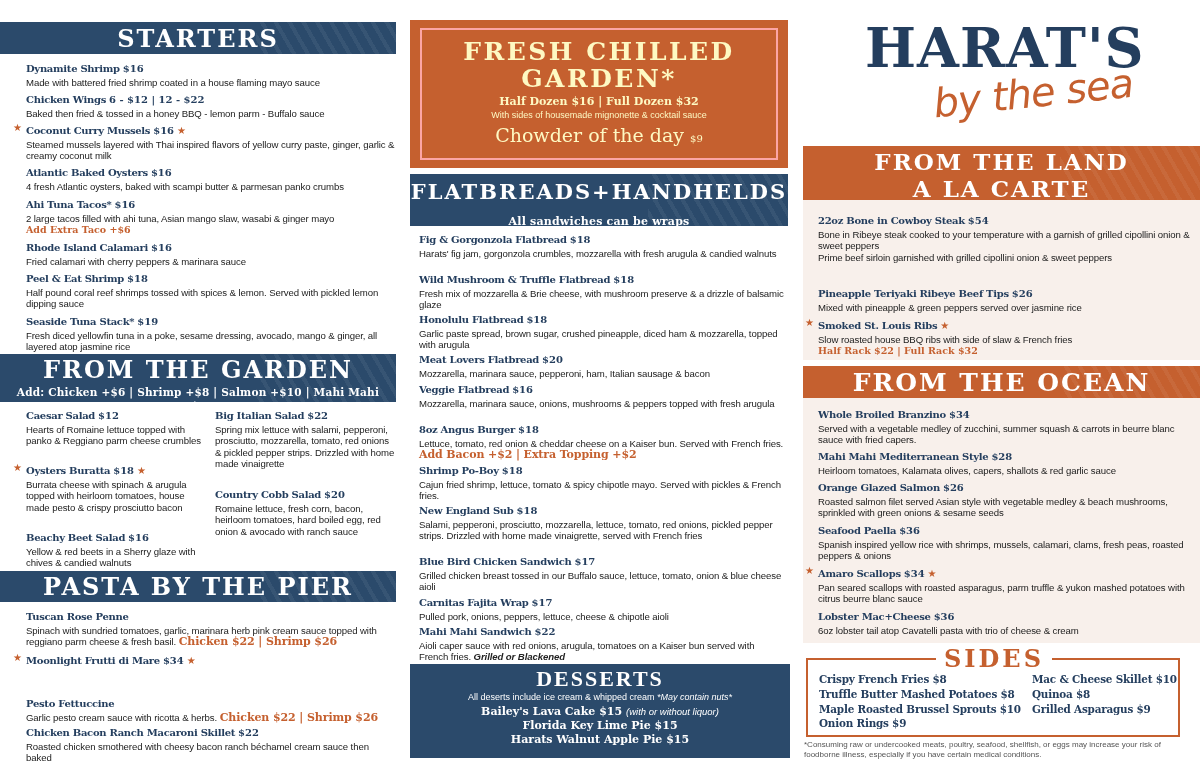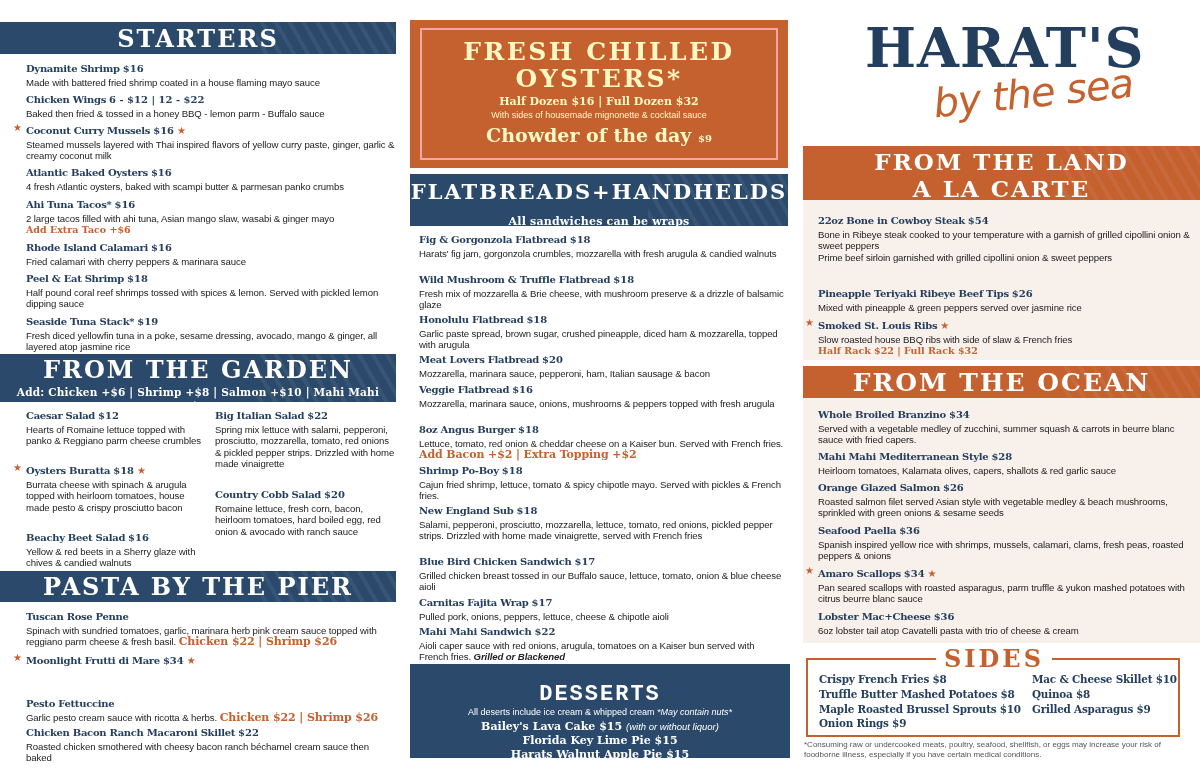--- a/index.html
+++ b/index.html
@@ -30,40 +30,40 @@
   .item .italic { font-style: italic; font-weight: bold; }
   .star { color: #c5602f; font-size: 10px; position: absolute; left: -13px; top: 2px; }
   .star-after { color: #c5602f; font-size: 10px; margin-left: 3px; }
 
   
   #oysters { position: absolute; left: 410px; top: 20px; width: 378px; height: 148px; background: #c5602f; overflow: hidden; }
   #oysters .inner { position: absolute; left: 10px; top: 8px; right: 10px; bottom: 8px; border: 2px solid #fca5a5; text-align: center; color: #fef9c3; }
   #oysters .title { font-family: "DejaVu Serif", serif; font-weight: bold; font-size: 25px; line-height: 27px; letter-spacing: 2.5px; margin-top: 8px; }
   #oysters .prices { font-family: "DejaVu Serif", serif; font-weight: bold; font-size: 11px; margin-top: 3px; }
   #oysters .sides { font-size: 9px; margin-top: 2px; }
-  #oysters .chowder { font-family: "DejaVu Serif", serif; font-weight: bold; font-size: 19px; margin-top: 4px; }
+  #oysters .chowder { font-family: "DejaVu Serif", serif; font-weight: normal; font-size: 19px; margin-top: 4px; }
   #oysters .chowder .cp { font-size: 10px; }
 
   
   #land-bg { position: absolute; left: 803px; top: 200px; width: 397px; height: 160px; background: #f8f0eb; }
   #ocean-bg { position: absolute; left: 803px; top: 398px; width: 397px; height: 245px; background: #f8f0eb; }
 
   #logo { position: absolute; left: 803px; top: 10px; width: 397px; height: 130px; text-align: center; }
   #logo .harats { font-family: "DejaVu Serif", serif; font-weight: bold; font-size: 54px; color: #243e5e; letter-spacing: 1px; position: absolute; left: 62px; top: 6px; }
   #logo .bythesea { font-family: "DejaVu Sans", sans-serif; font-style: italic; font-size: 40px; color: #c5602f; position: absolute; left: 130px; top: 60px; transform: rotate(-6deg); letter-spacing: -1px; }
 
   
   #sides-box { position: absolute; left: 806px; top: 658px; width: 374px; height: 79px; border: 2px solid #c5602f; }
   #sides-title { position: absolute; left: 936px; top: 645px; padding: 0 8px; background: #fff; font-family: "DejaVu Serif", serif; font-weight: bold; font-size: 24px; color: #c5602f; letter-spacing: 3px; line-height: 28px; }
   .side-item { position: absolute; font-family: "DejaVu Serif", serif; font-weight: bold; font-size: 10.4px; color: #243e5e; white-space: nowrap; letter-spacing: -0.2px; }
   #disclaimer { position: absolute; left: 804px; top: 740px; width: 392px; font-size: 8px; line-height: 10px; color: #555; }
 
   
   #desserts { position: absolute; left: 410px; top: 664px; width: 380px; height: 94px; text-align: center; color: #fff; overflow: hidden; }
-  #desserts .title { font-family: Liberation Mono, monospace; font-weight: bold; font-size: 22px; letter-spacing: 2px; margin-top: 18px; }
+  #desserts .title { font-family: Liberation Serif, serif; font-weight: bold; font-size: 22px; letter-spacing: 2px; margin-top: 2px; }
   #desserts .note { font-size: 9px; }
   #desserts .note i { font-style: italic; }
   #desserts .d { font-family: "DejaVu Serif", serif; font-weight: bold; font-size: 11px; line-height: 14px; }
   #desserts .d i { font-family: "Liberation Sans", sans-serif; font-weight: normal; font-size: 9.5px; }
 </style>
 </head>
 <body>
 
 <div class="banner navy" style="left:0;top:22px;width:396px;height:32px;font-size:24px;line-height:34px;">
   <span>STARTERS</span>
@@ -149,21 +149,21 @@
 </div>
 <div class="item" style="left:26px;top:722px;width:370px;">
   <div><span class="name">Chicken Bacon Ranch Macaroni Skillet</span><span class="price">$22</span></div>
   <div class="desc">Roasted chicken smothered with cheesy bacon ranch béchamel cream sauce then baked</div>
 </div>
 
 <div id="oysters">
   <div class="inner">
     <div class="title">
       <div>FRESH CHILLED</div>
-      <div>OYSTERS*</div>
+      <div>GARDEN*</div>
     </div>
     <div class="prices">Half Dozen $16  |  Full Dozen $32</div>
     <div class="sides">With sides of housemade mignonette &amp; cocktail sauce</div>
     <div class="chowder">
       <span>Chowder of the day</span>
       <span class="cp">$9</span>
     </div>
   </div>
 </div>
 

